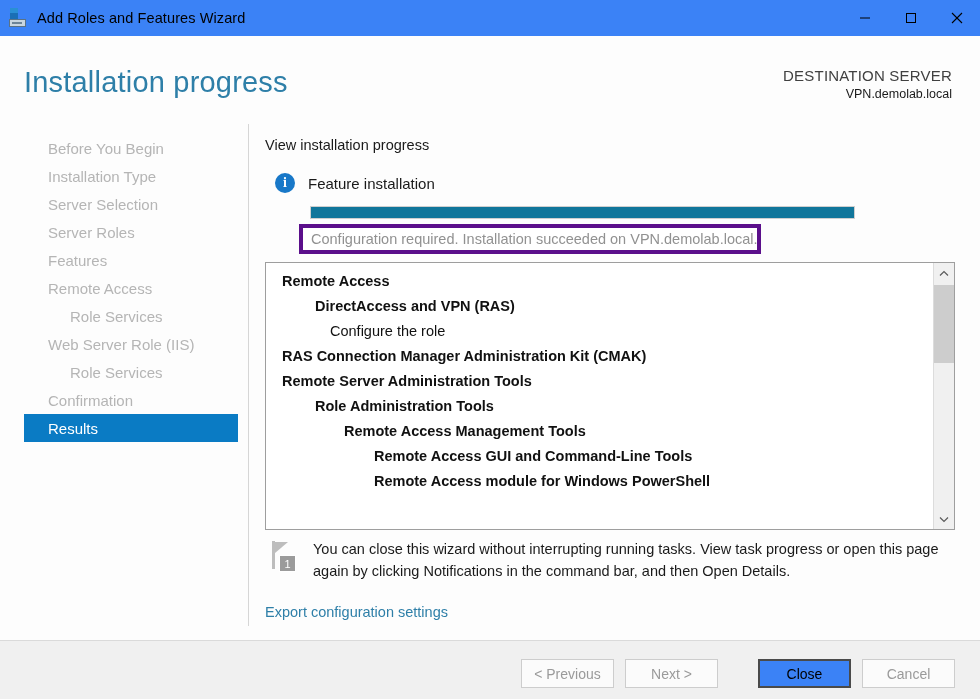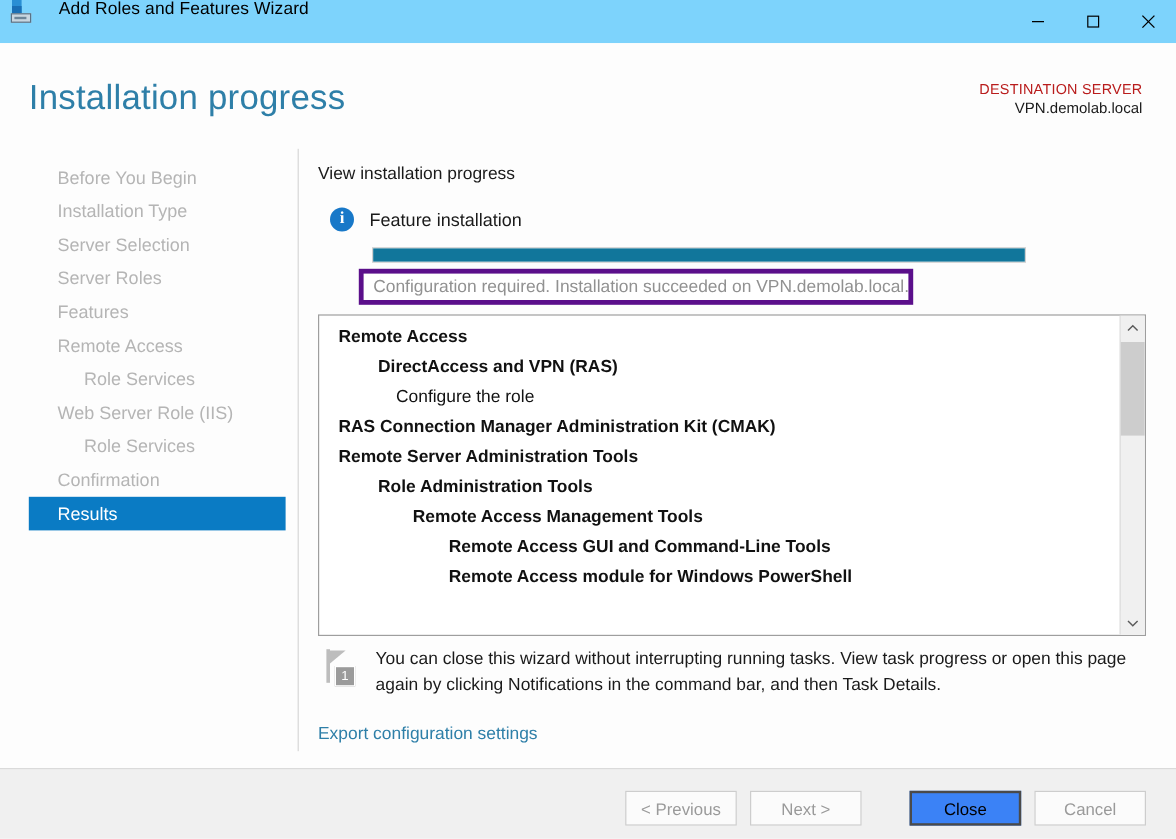--- a/index.html
+++ b/index.html
@@ -13,24 +13,24 @@
     background: #ffffff;
     font-family: "Liberation Sans", sans-serif;
     color: #000000;
     overflow: hidden;
     position: relative;
   }
 
   
   .titlebar {
     height: 36px;
-    background: #7dd3fc;
-    display: flex;
+    background: #3b82f6;
+    display: flex;
+    align-items: center;
     position: relative;
-    gap: 12px;
   }
   .title-icon {
     width: 20px;
     height: 20px;
     margin-left: 9px;
     margin-right: 8px;
     position: relative;
     flex: none;
   }
   .title-icon .tower {
@@ -96,22 +96,22 @@
     letter-spacing: 0.2px;
   }
   .dest-server {
     position: absolute;
     right: 28px;
     top: 30px;
     text-align: right;
     line-height: 1.35;
   }
   .dest-label {
-    font-size: 12px;
-    color: #b91c1c;
+    font-size: 15px;
+    color: #404040;
     letter-spacing: 0.2px;
     display: block;
   }
   .dest-value {
     font-size: 12.5px;
     color: #1a1a1a;
     display: block;
   }
 
   
@@ -537,21 +537,21 @@
         </div>
       </div>
     </div>
 
     <div class="note">
       <div class="flag-icon">
         <div class="flag-pole"></div>
         <div class="flag-banner"></div>
         <div class="flag-badge">1</div>
       </div>
-      <div class="note-text">You can close this wizard without interrupting running tasks. View task progress or open this page again by clicking Notifications in the command bar, and then Task Details.</div>
+      <div class="note-text">You can close this wizard without interrupting running tasks. View task progress or open this page again by clicking Notifications in the command bar, and then Open Details.</div>
     </div>
 
     <div class="export-link">Export configuration settings</div>
 
   </div>
 </div>
 
 <div class="footer">
   <button class="btn" id="btn-previous">&lt; Previous</button>
   <button class="btn" id="btn-next">Next &gt;</button>

